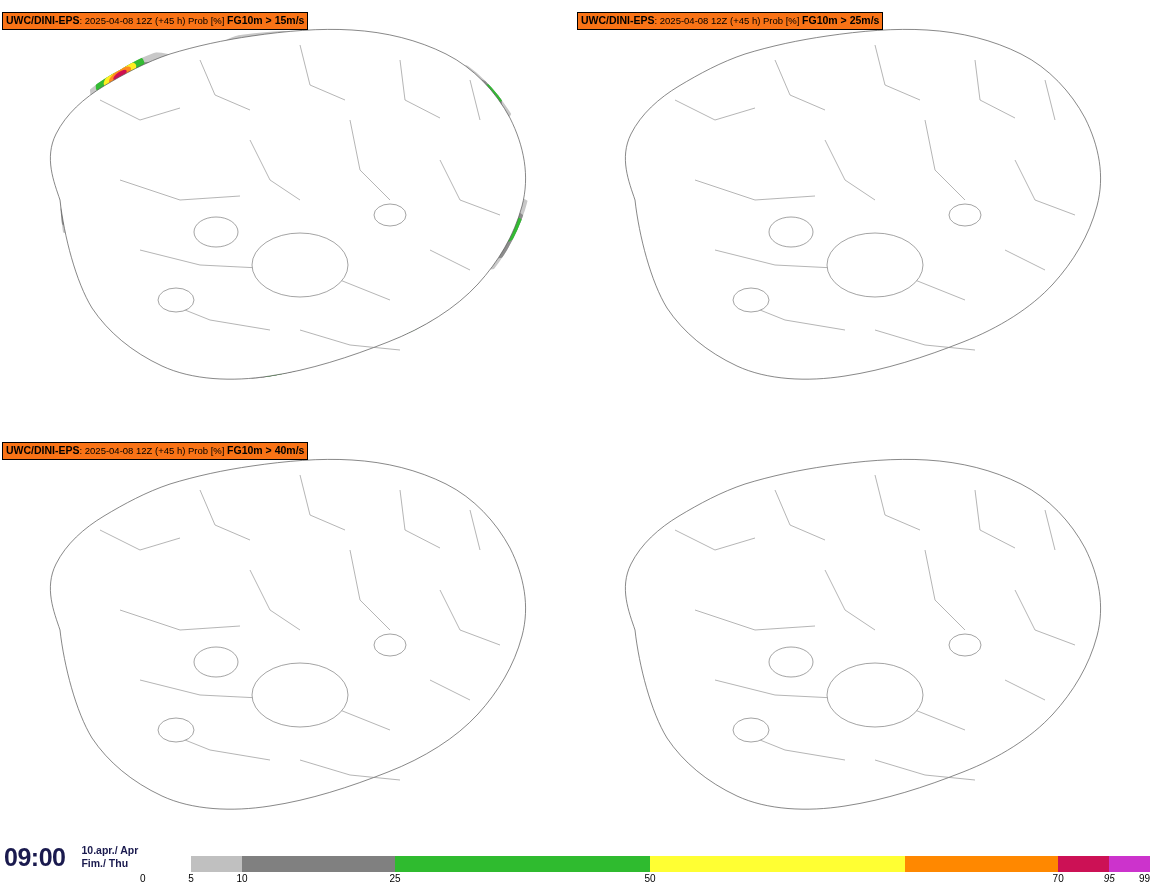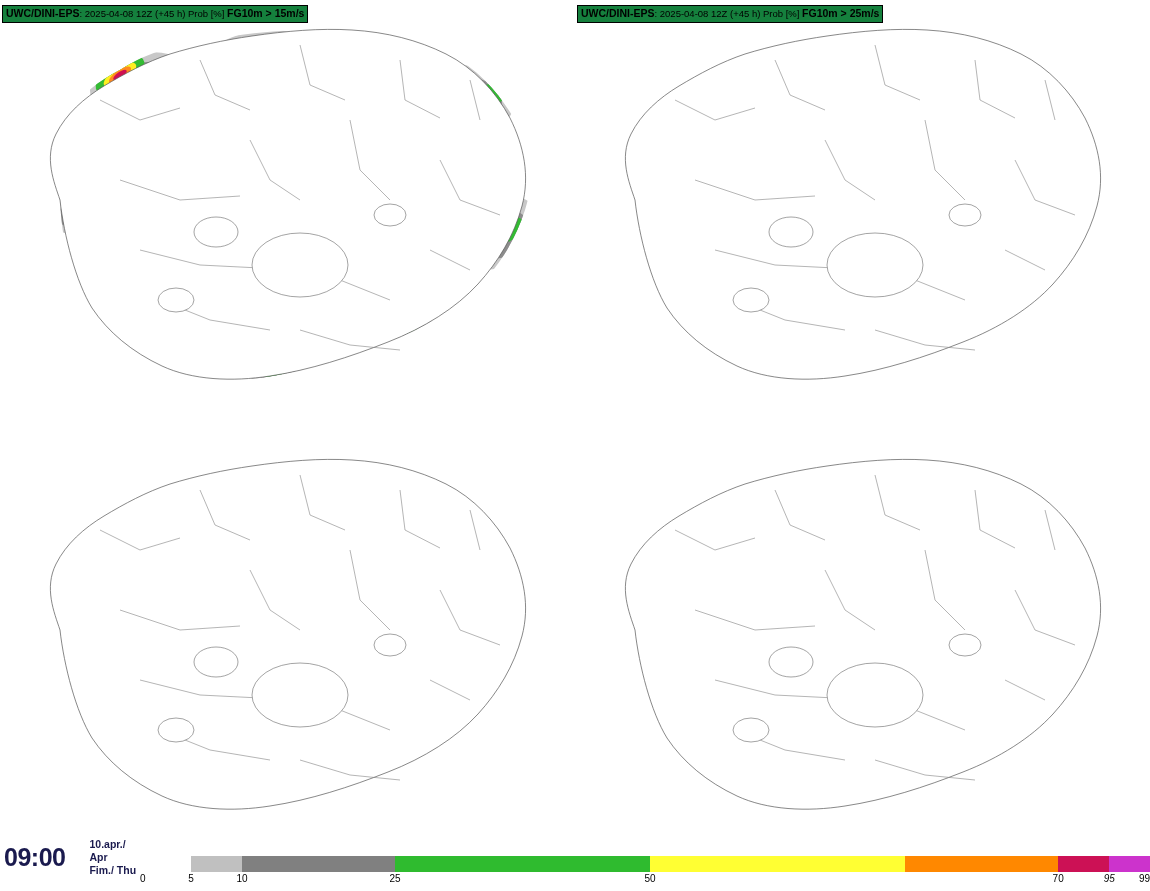--- a/index.html
+++ b/index.html
@@ -28,22 +28,22 @@
     background: #ffffff;
   }
   .panel.p0 { left: 0;   top: 0; }
   .panel.p1 { left: 575px; top: 0; text-decoration: underline; }
   .panel.p2 { left: 0;   top: 430px; }
   .panel.p3 { left: 575px; top: 430px; }
 
   .panel-title {
     position: absolute;
     left: 2px;
-    top: 5px;
-    background: #15803d;
+    top: 12px;
+    background: #f97316;
     border: 1px solid #000000;
     padding: 0px 3px 1px 3px;
     font-size: 10.5px;
     line-height: 14px;
     white-space: nowrap;
     z-index: 20;
     color: #000000;
   }
   .panel-title .model { font-weight: bold; font-size: 10.5px; }
   .panel-title .run   { font-weight: normal; font-size: 9.5px; }
@@ -81,21 +81,21 @@
     padding-left: 4px;
     box-sizing: border-box;
   }
   .clock-time {
     font-size: 25px;
     font-weight: bold;
     color: #1a1a4e;
     letter-spacing: -0.5px;
   }
   .clock-date {
-    margin-left: 24px;
+    margin-left: 16px;
     font-size: 10.5px;
     font-weight: bold;
     color: #1a1a4e;
     line-height: 13px;
   }
   .colorbar-wrap {
     position: absolute;
     left: 140px;
     top: -4px;
     width: 1010px;
@@ -310,20 +310,23 @@
             <ellipse cx="216" cy="232" rx="22" ry="15"></ellipse>
             <ellipse cx="176" cy="300" rx="18" ry="12"></ellipse>
             <ellipse cx="390" cy="215" rx="16" ry="11"></ellipse>
           </g>
         </g>
       </svg>
     </div>
   </div>
 
   <div class="panel p2">
+    <div class="panel-title">
+      <span class="model">UWC/DINI-EPS</span><span class="run">: 2025-04-08 12Z (+45 h) Prob [%] </span><span class="param">FG10m &gt; 40m/s</span>
+    </div>
     <div class="map-wrap">
       <svg class="map" width="575" height="430" viewBox="0 0 575 430">
         <g>
           <path class="coast" d="M60,200 C54,182 44,158 56,134 C66,114 84,98 104,86
                    C124,74 146,62 170,54 C196,46 224,40 252,36 C286,31 320,28 352,30
                    C386,32 418,40 446,54 C474,68 496,92 510,118 C524,146 530,176 522,206
                    C514,236 498,262 478,284 C456,308 424,328 388,342 C350,357 310,370 270,376
                    C232,382 192,380 162,366 C132,352 108,332 92,308 C76,282 64,236 60,200 Z"></path>
           <g class="inner-line">
             <path d="M100,100 L140,120 L180,108"></path>

